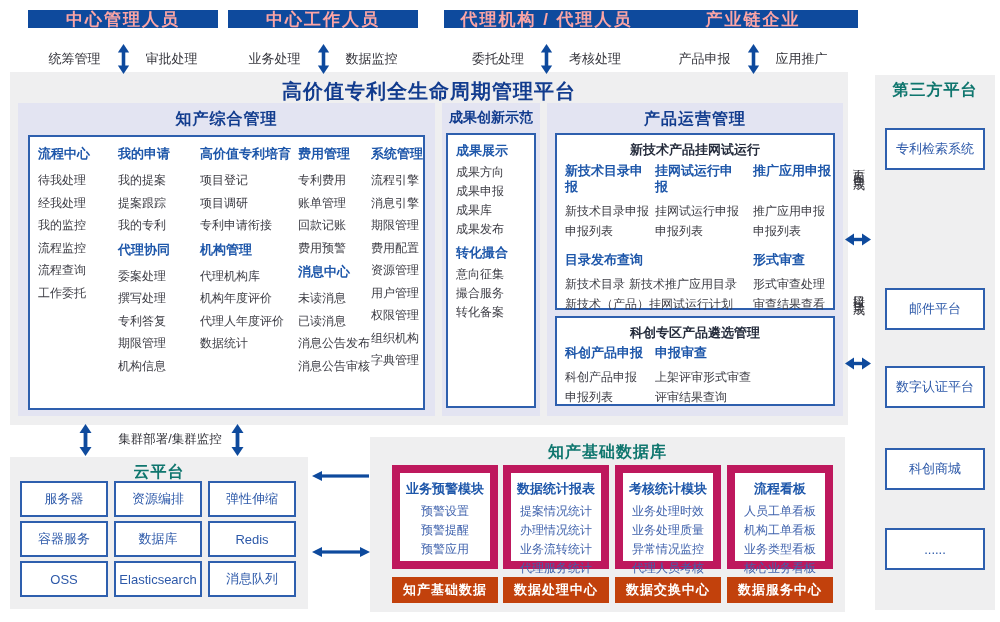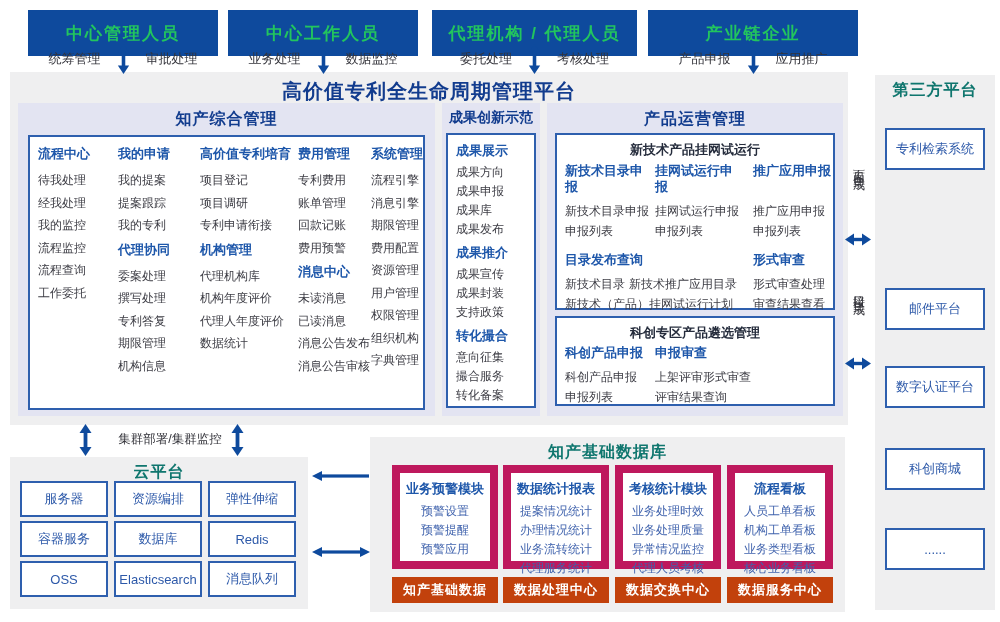--- a/index.html
+++ b/index.html
@@ -25,21 +25,21 @@
   .isec .colhead{margin-bottom:3px;}
   .isec .item{line-height:19px;}
   .box-title{position:absolute;top:6px;left:0;width:100%;text-align:center;
              font-size:13px;font-weight:bold;color:#252c3c;white-space:nowrap;}
   .pocol{position:absolute;}
   .pohead{font-size:13px;line-height:16px;font-weight:bold;color:#1e57aa;margin:0 0 6px 0;}
   .pohead.fix2{min-height:32px;}
   .poitem{font-size:12px;line-height:20px;color:#3c3c44;white-space:nowrap;}
   .porow{display:flex;gap:4px;}
   .actor{position:absolute;top:10px;z-index:3;}
-  .actor-box{height:46px;background:#0e4a9d;color:#22c55e;font-size:17px;font-weight:bold;
+  .actor-box{height:18px;background:#0e4a9d;color:#fca5a5;font-size:17px;font-weight:bold;
              letter-spacing:2px;display:flex;align-items:center;justify-content:center;white-space:nowrap;}
   .actor-labels{position:absolute;top:33px;left:0;width:100%;height:32px;
                 display:flex;align-items:center;justify-content:center;gap:16px;}
   .alabel{font-size:13px;color:#33333a;white-space:nowrap;}
   .tp-box{position:absolute;left:10px;width:100px;height:42px;background:#ffffff;
           border:2px solid #2e5fae;display:flex;align-items:center;justify-content:center;
           font-size:13px;color:#2d59a9;white-space:nowrap;}
   .cbox{position:absolute;width:88px;height:36px;background:#ffffff;border:2px solid #2e5fae;
         display:flex;align-items:center;justify-content:center;font-size:13px;color:#2d59a9;white-space:nowrap;}
   .dbox{position:absolute;top:28px;width:106px;height:104px;background:#ffffff;
@@ -130,26 +130,20 @@
       <div class="sub-title small">成果创新示范</div>
       <div class="wbox" style="left:4px;top:30px;width:90px;height:275px;padding-top:7px">
         <div class="isec">
           <div class="colhead">成果展示</div>
           <div class="item">成果方向</div>
           <div class="item">成果申报</div>
           <div class="item">成果库</div>
           <div class="item">成果发布</div>
         </div>
         <div class="isec">
-          <div class="colhead">成果推介</div>
-          <div class="item">成果宣传</div>
-          <div class="item">成果封装</div>
-          <div class="item">支持政策</div>
-        </div>
-        <div class="isec">
           <div class="colhead">转化撮合</div>
           <div class="item">意向征集</div>
           <div class="item">撮合服务</div>
           <div class="item">转化备案</div>
         </div>
       </div>
     </div>
 
     <div class="sub" style="left:537px;top:31px;width:296px;height:313px">
       <div class="sub-title">产品运营管理</div>
@@ -217,21 +211,21 @@
     <div class="actor-labels">
       <span class="alabel">业务处理</span>
       <svg class="arr-inline" width="13" height="30" viewBox="0 0 13 32">
           <polygon points="6.5,0 12.5,9 0.5,9"></polygon>
           <rect x="4.6" y="8" width="3.8" height="16"></rect>
           <polygon points="6.5,32 12.5,23 0.5,23"></polygon>
         </svg>
       <span class="alabel">数据监控</span>
     </div>
   </div>
-  <div class="actor" style="left:432px;width:205px">
+  <div class="actor" style="left:444px;width:205px">
     <div class="actor-box">代理机构 / 代理人员</div>
     <div class="actor-labels">
       <span class="alabel">委托处理</span>
       <svg class="arr-inline" width="13" height="30" viewBox="0 0 13 32">
           <polygon points="6.5,0 12.5,9 0.5,9"></polygon>
           <rect x="4.6" y="8" width="3.8" height="16"></rect>
           <polygon points="6.5,32 12.5,23 0.5,23"></polygon>
         </svg>
       <span class="alabel">考核处理</span>
     </div>

